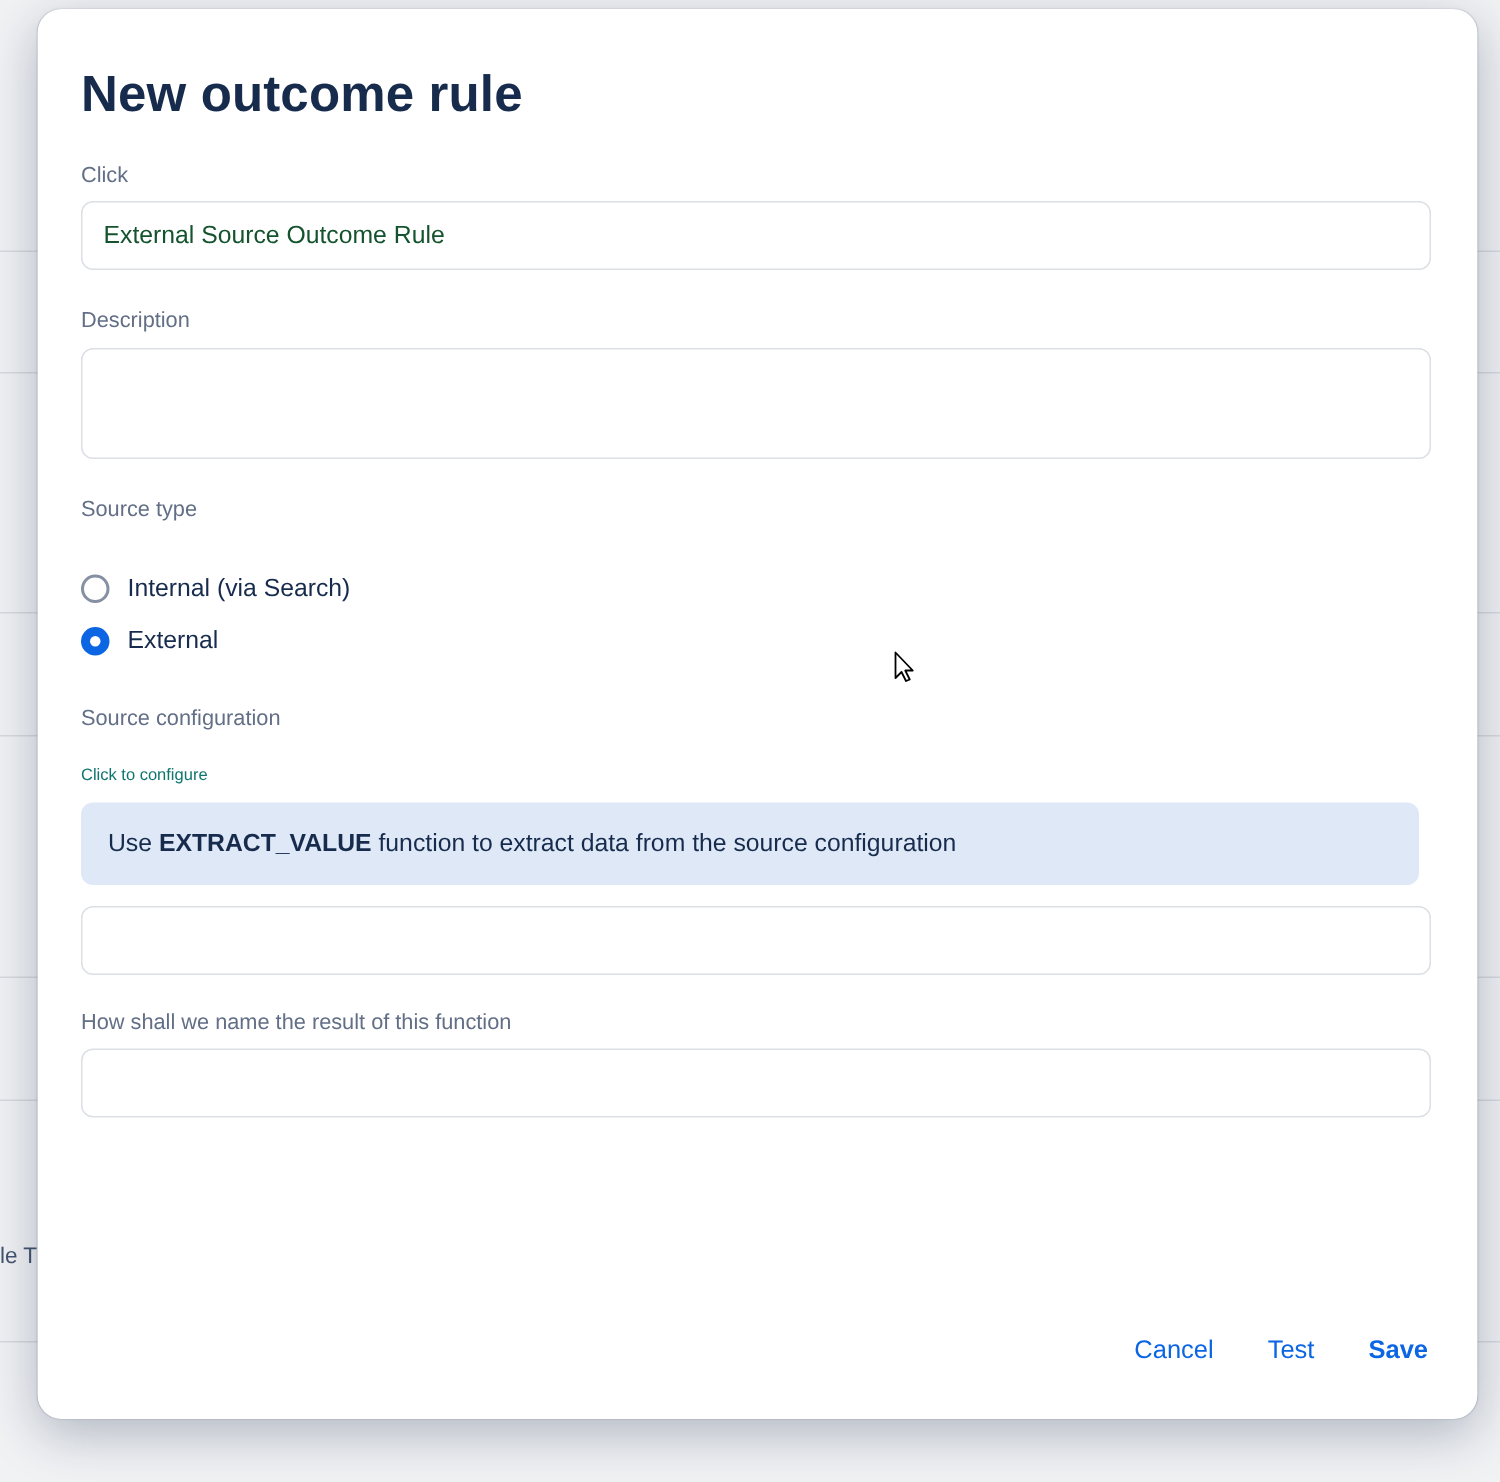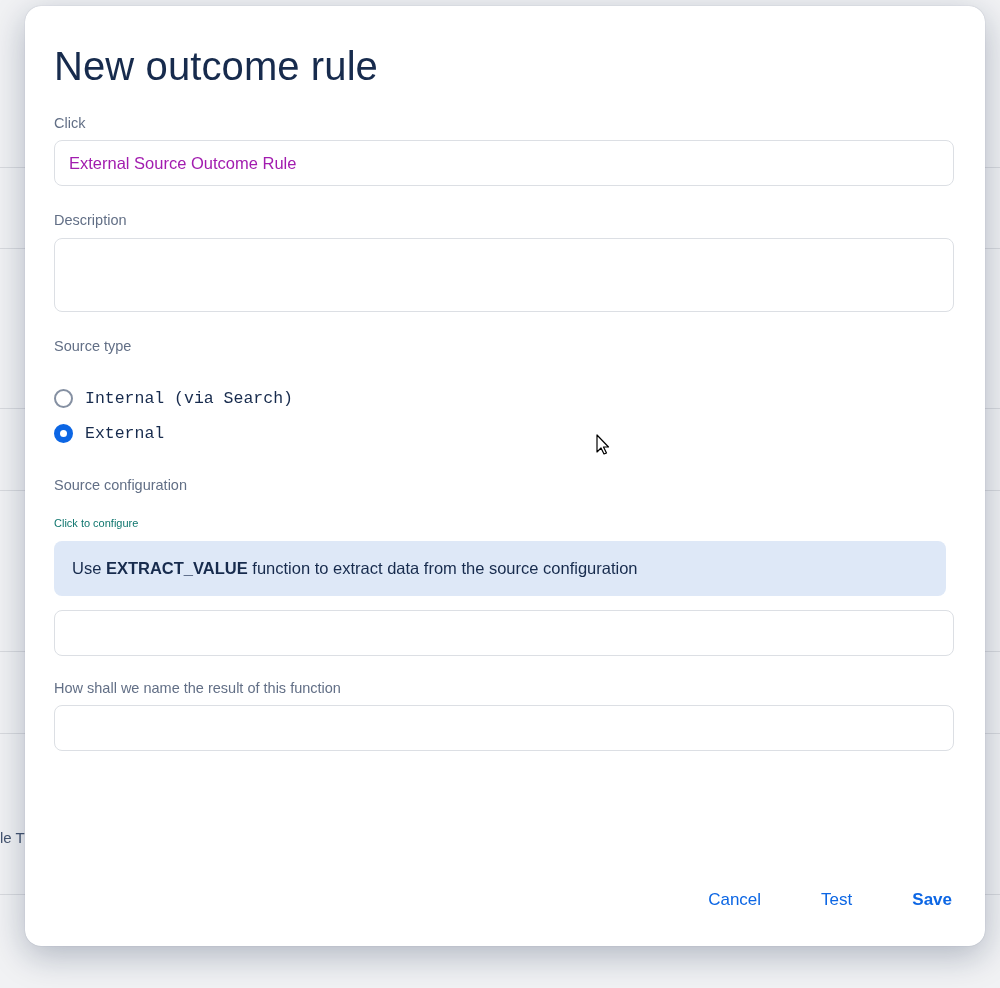--- a/index.html
+++ b/index.html
@@ -45,22 +45,22 @@
     height: 940px;
     background: #ffffff;
     border-radius: 16px;
     box-shadow: 0 10px 34px rgba(9, 30, 66, 0.28), 0 0 1px rgba(9, 30, 66, 0.3);
     box-sizing: border-box;
     padding: 0 29px;
     overflow: hidden;
   }
 
   .modal-title {
-    font-size: 40px;
-    font-weight: 400;
+    font-size: 34px;
+    font-weight: 700;
     color: #172b4d;
     margin: 0;
     padding-top: 38px;
     letter-spacing: 0.1px;
   }
 
   .field-label {
     font-size: 14.5px;
     color: #626f86;
     margin-top: 26px;
@@ -70,21 +70,21 @@
 
   .text-input {
     display: block;
     box-sizing: border-box;
     width: 900px;
     height: 46px;
     border: 1px solid #dcdfe4;
     border-radius: 8px;
     background: #ffffff;
     font-size: 16.5px;
-    color: #a21caf;
+    color: #14532d;
     padding: 0 14px;
     font-family: "Liberation Sans", sans-serif;
     outline: none;
   }
   .text-input::placeholder { color: #8993a4; }
 
   .textarea-input {
     display: block;
     box-sizing: border-box;
     width: 900px;
@@ -94,21 +94,21 @@
     background: #ffffff;
     font-size: 16.5px;
     color: #172b4d;
     padding: 10px 14px;
     resize: none;
     font-family: "Liberation Sans", sans-serif;
     outline: none;
   }
 
   
-  .radio-group { margin-top: 26px; font-family: Liberation Mono, monospace; }
+  .radio-group { margin-top: 26px; }
   .radio-row {
     display: flex;
     align-items: center;
     height: 35px;
     cursor: pointer;
   }
   .radio-mark {
     width: 19px;
     height: 19px;
     border-radius: 50%;
@@ -178,21 +178,20 @@
     gap: 28px;
   }
   .action-btn {
     background: none;
     border: none;
     font-family: "Liberation Sans", sans-serif;
     font-size: 17px;
     color: #0c66e4;
     cursor: pointer;
     padding: 6px 4px;
-    margin-left: 24px;
   }
   .action-btn.primary { font-weight: bold; }
 
   
   #cursor {
     position: absolute;
     left: 596px;
     top: 434px;
     width: 14px;
     height: 21px;

